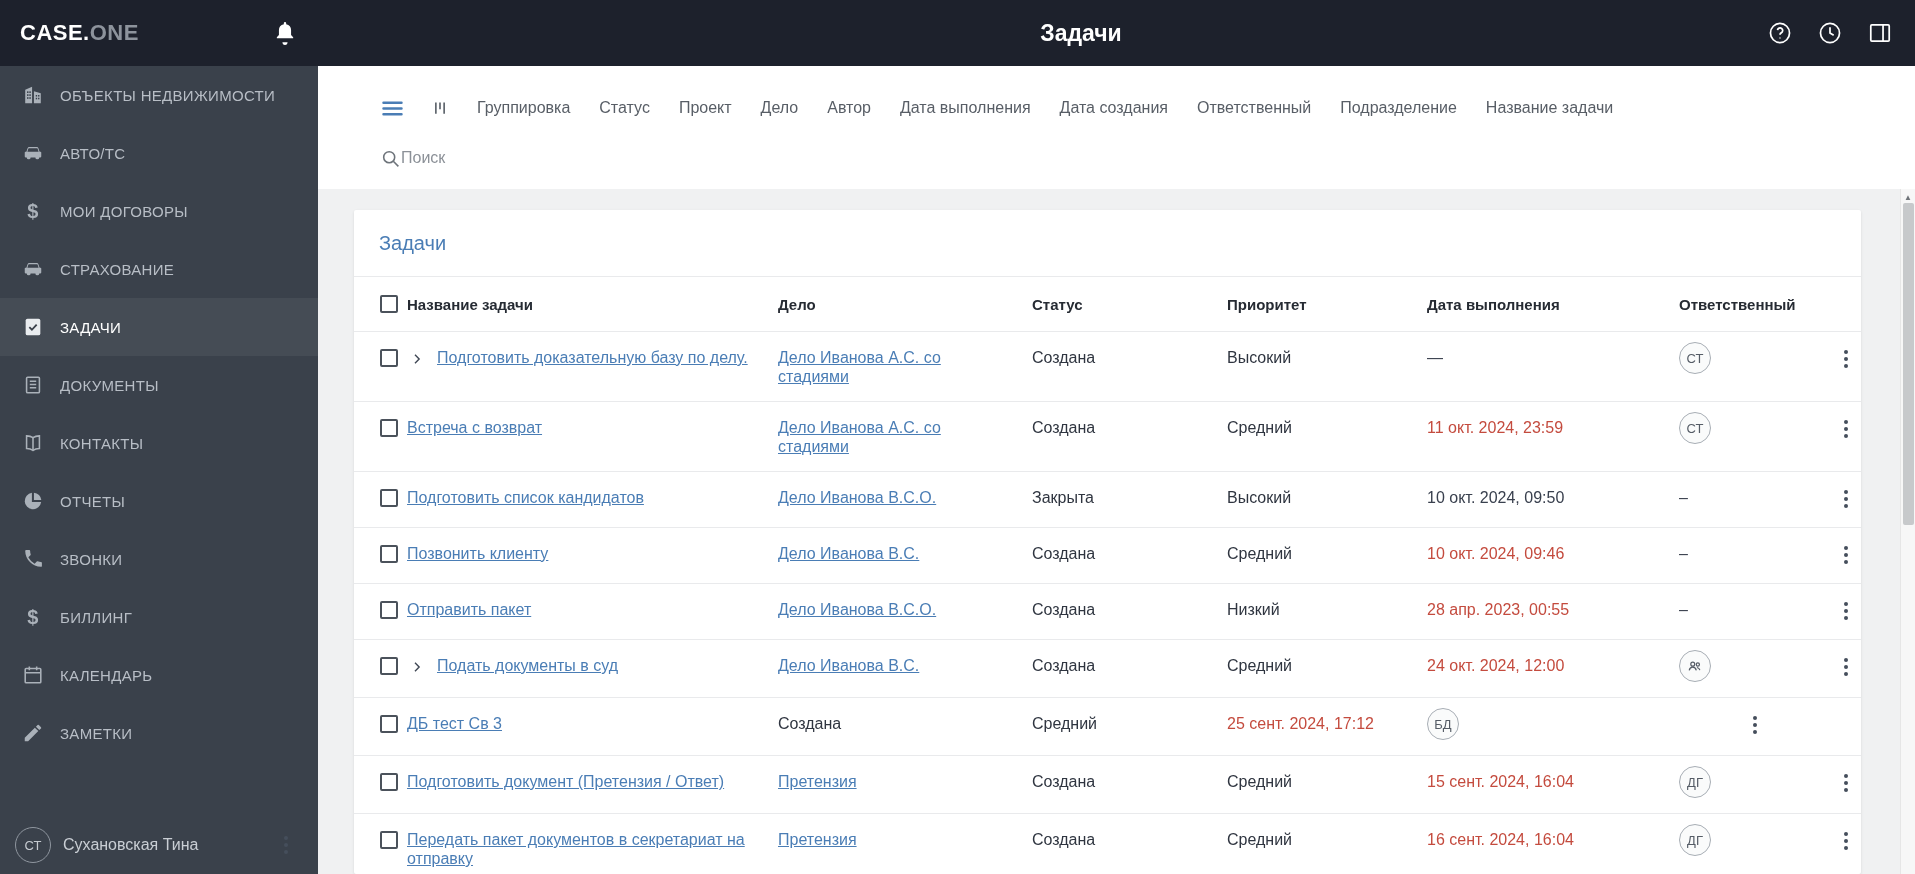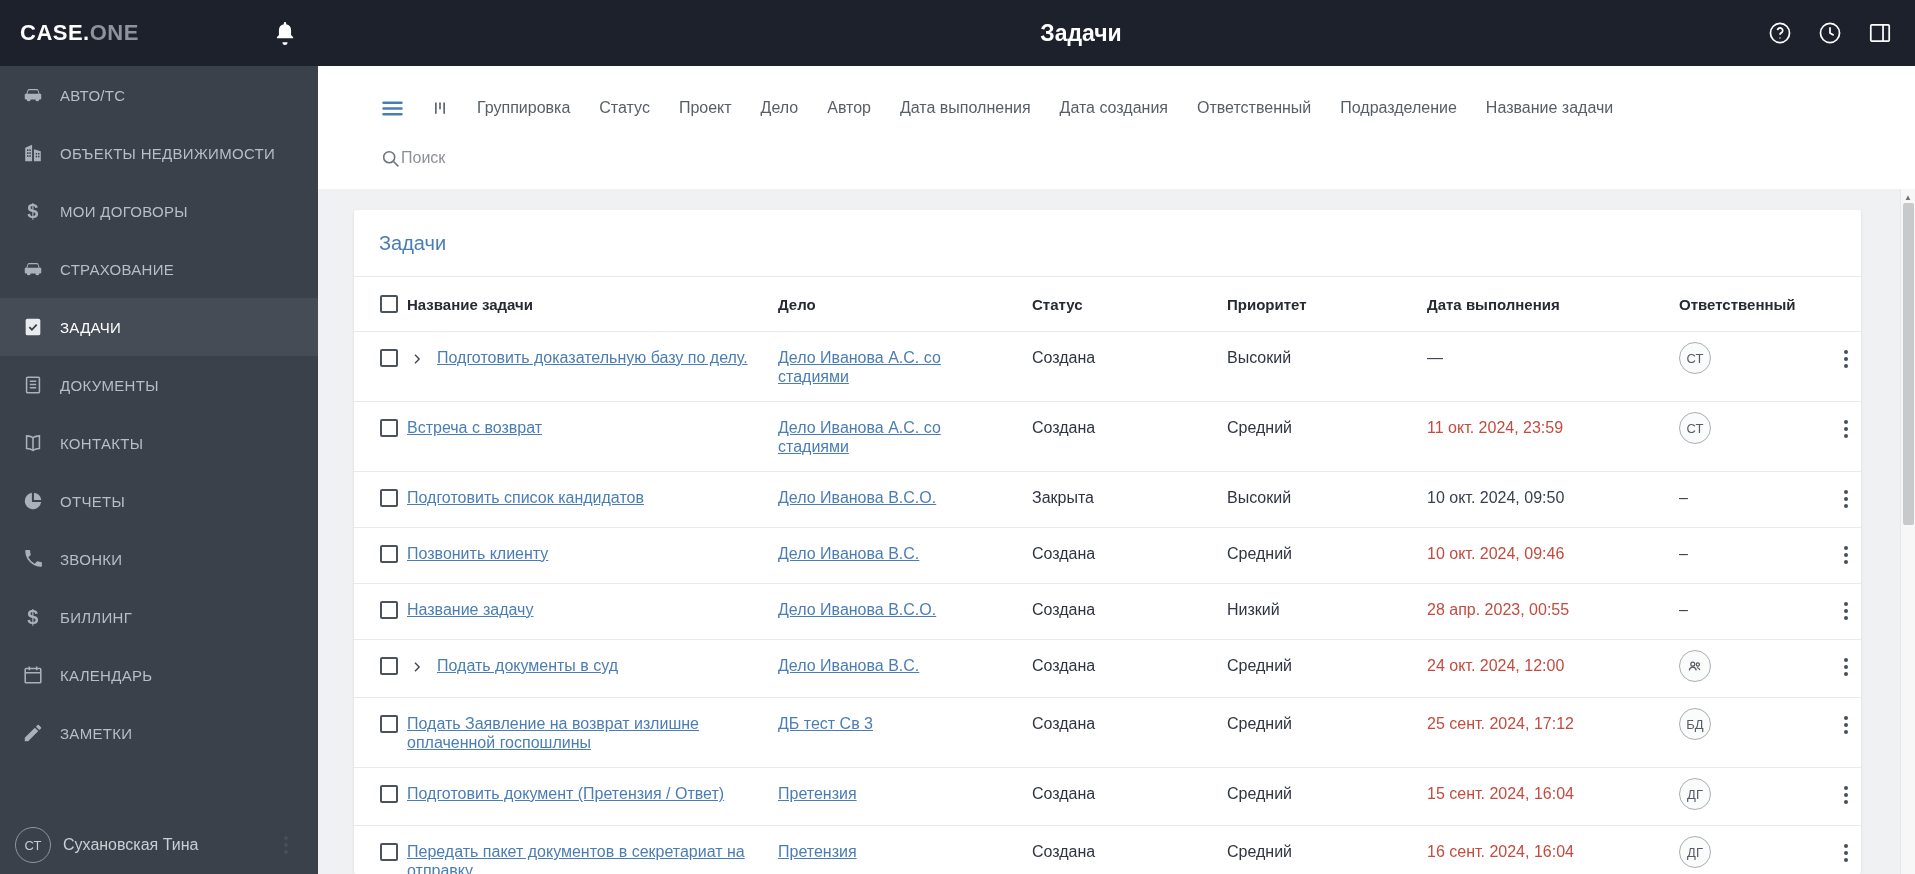--- a/index.html
+++ b/index.html
@@ -109,50 +109,50 @@
           <path d="M14.8 4.5v15"></path>
         </svg>
       </span>
   </div>
 </div>
 
 <div class="sidebar">
   <div>
       <div class="side-item">
         <span class="s-ico">
-          <svg viewBox="0 0 24 24" fill="currentColor">
-            <path d="M4.8 10.6l1.3-3.9A1.8 1.8 0 0 1 7.8 5.5h8.4a1.8 1.8 0 0 1 1.7 1.2l1.3 3.9h.9a.9.9 0 0 1 .9.9v4.4a.9.9 0 0 1-.9.9h-1.3a2.1 2.1 0 0 1-4.2 0H9.4a2.1 2.1 0 0 1-4.2 0H3.9a.9.9 0 0 1-.9-.9v-4.4a.9.9 0 0 1 .9-.9h.9zm2.1-3.3l-1 3.2h12.2l-1-3.2a.6.6 0 0 0-.6-.4H7.5a.6.6 0 0 0-.6.4z"></path>
-            <circle cx="7.3" cy="16.2" r="1.3"></circle>
-            <circle cx="16.7" cy="16.2" r="1.3"></circle>
-          </svg>
-        </span>
-        <span class="s-lbl">АВТО/ТС</span>
-      </div>
-      <div class="side-item">
-        <span class="s-ico">
           <svg viewBox="0 0 24 24">
             <path fill="currentColor" d="M3.5 21V6.2L11 3v18H3.5zm9.5 0V8l7.5 2.2V21H13z"></path>
             <g fill="var(--sidebar-bg)">
               <rect x="5.5" y="8" width="1.6" height="1.8"></rect>
               <rect x="8" y="8" width="1.6" height="1.8"></rect>
               <rect x="5.5" y="11.2" width="1.6" height="1.8"></rect>
               <rect x="8" y="11.2" width="1.6" height="1.8"></rect>
               <rect x="5.5" y="14.4" width="1.6" height="1.8"></rect>
               <rect x="8" y="14.4" width="1.6" height="1.8"></rect>
               <rect x="15" y="12" width="1.5" height="1.7"></rect>
               <rect x="17.5" y="12" width="1.5" height="1.7"></rect>
               <rect x="15" y="15" width="1.5" height="1.7"></rect>
               <rect x="17.5" y="15" width="1.5" height="1.7"></rect>
             </g>
           </svg>
         </span>
         <span class="s-lbl">ОБЪЕКТЫ НЕДВИЖИМОСТИ</span>
       </div>
       <div class="side-item">
         <span class="s-ico">
+          <svg viewBox="0 0 24 24" fill="currentColor">
+            <path d="M4.8 10.6l1.3-3.9A1.8 1.8 0 0 1 7.8 5.5h8.4a1.8 1.8 0 0 1 1.7 1.2l1.3 3.9h.9a.9.9 0 0 1 .9.9v4.4a.9.9 0 0 1-.9.9h-1.3a2.1 2.1 0 0 1-4.2 0H9.4a2.1 2.1 0 0 1-4.2 0H3.9a.9.9 0 0 1-.9-.9v-4.4a.9.9 0 0 1 .9-.9h.9zm2.1-3.3l-1 3.2h12.2l-1-3.2a.6.6 0 0 0-.6-.4H7.5a.6.6 0 0 0-.6.4z"></path>
+            <circle cx="7.3" cy="16.2" r="1.3"></circle>
+            <circle cx="16.7" cy="16.2" r="1.3"></circle>
+          </svg>
+        </span>
+        <span class="s-lbl">АВТО/ТС</span>
+      </div>
+      <div class="side-item">
+        <span class="s-ico">
           <span class="dollar">$</span>
         </span>
         <span class="s-lbl">МОИ ДОГОВОРЫ</span>
       </div>
       <div class="side-item">
         <span class="s-ico">
           <svg viewBox="0 0 24 24" fill="currentColor">
             <path d="M4.8 10.6l1.3-3.9A1.8 1.8 0 0 1 7.8 5.5h8.4a1.8 1.8 0 0 1 1.7 1.2l1.3 3.9h.9a.9.9 0 0 1 .9.9v4.4a.9.9 0 0 1-.9.9h-1.3a2.1 2.1 0 0 1-4.2 0H9.4a2.1 2.1 0 0 1-4.2 0H3.9a.9.9 0 0 1-.9-.9v-4.4a.9.9 0 0 1 .9-.9h.9zm2.1-3.3l-1 3.2h12.2l-1-3.2a.6.6 0 0 0-.6-.4H7.5a.6.6 0 0 0-.6.4z"></path>
             <circle cx="7.3" cy="16.2" r="1.3"></circle>
             <circle cx="16.7" cy="16.2" r="1.3"></circle>
@@ -386,21 +386,21 @@
               <i></i>
               <i></i>
             </span>
           </div>
         </div>
         <div class="trow">
           <div class="c-cbx">
             <span class="cbx"></span>
           </div>
           <div class="c-name">
-            <a class="lnk">Название задачу</a>
+            <a class="lnk">Отправить пакет</a>
           </div>
           <div class="c-case">
             <a class="lnk">Дело Иванова В.С.О.</a>
           </div>
           <div class="c-status">Создана</div>
           <div class="c-prio">Низкий</div>
           <div class="c-due due-red">28 апр. 2023, 00:55</div>
           <div class="c-asg"><span class="asg-dash">–</span></div>
           <div class="c-kebab">
             <span class="kebab">
@@ -442,23 +442,20 @@
               <i></i>
               <i></i>
               <i></i>
             </span>
           </div>
         </div>
         <div class="trow">
           <div class="c-cbx">
             <span class="cbx"></span>
           </div>
-          <div class="c-name">
-            <a class="lnk">Подать Заявление на возврат излишне оплаченной госпошлины</a>
-          </div>
           <div class="c-case">
             <a class="lnk">ДБ тест Св 3</a>
           </div>
           <div class="c-status">Создана</div>
           <div class="c-prio">Средний</div>
           <div class="c-due due-red">25 сент. 2024, 17:12</div>
           <div class="c-asg">
             <span class="avatar">БД</span>
           </div>
           <div class="c-kebab">

